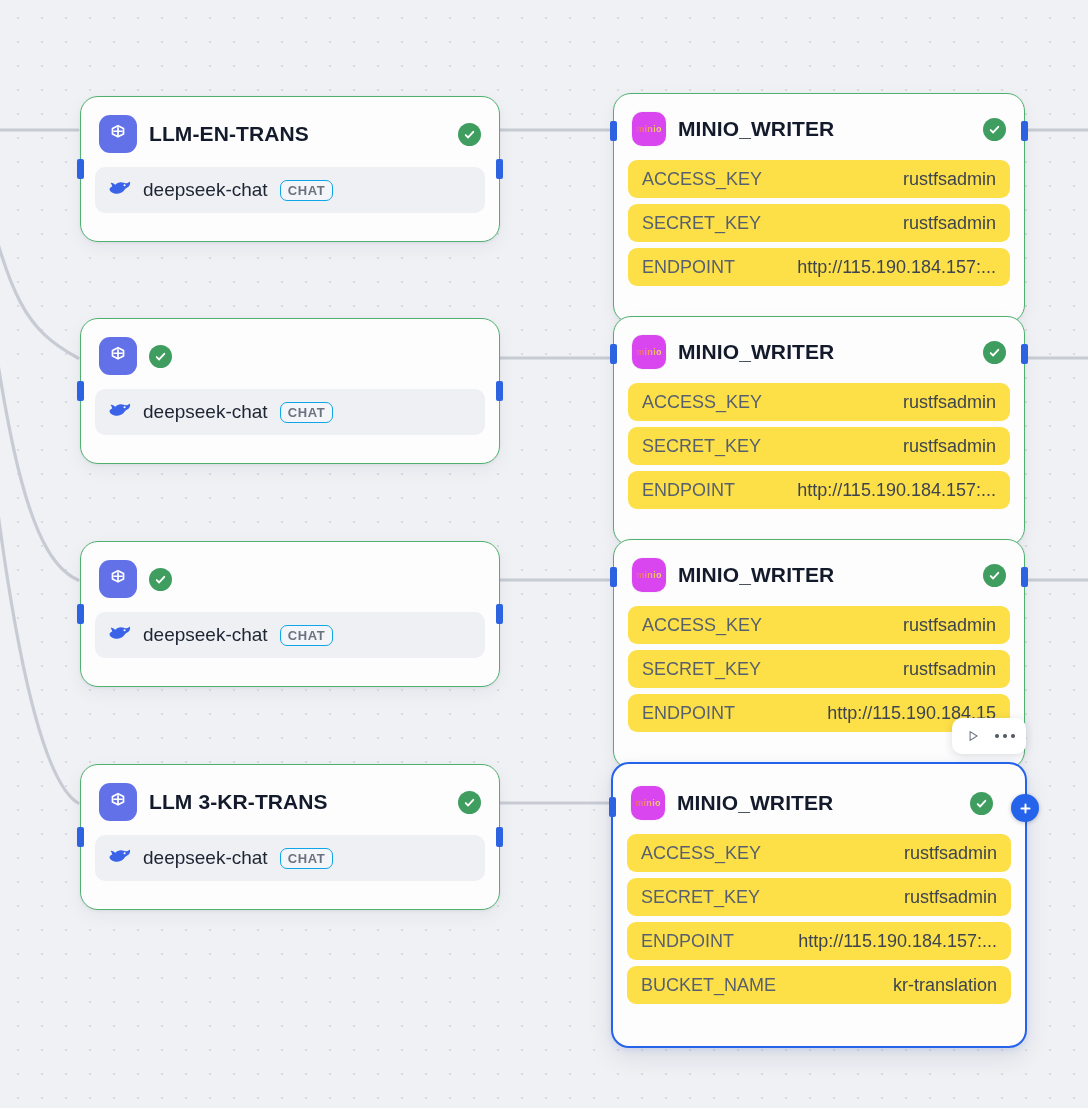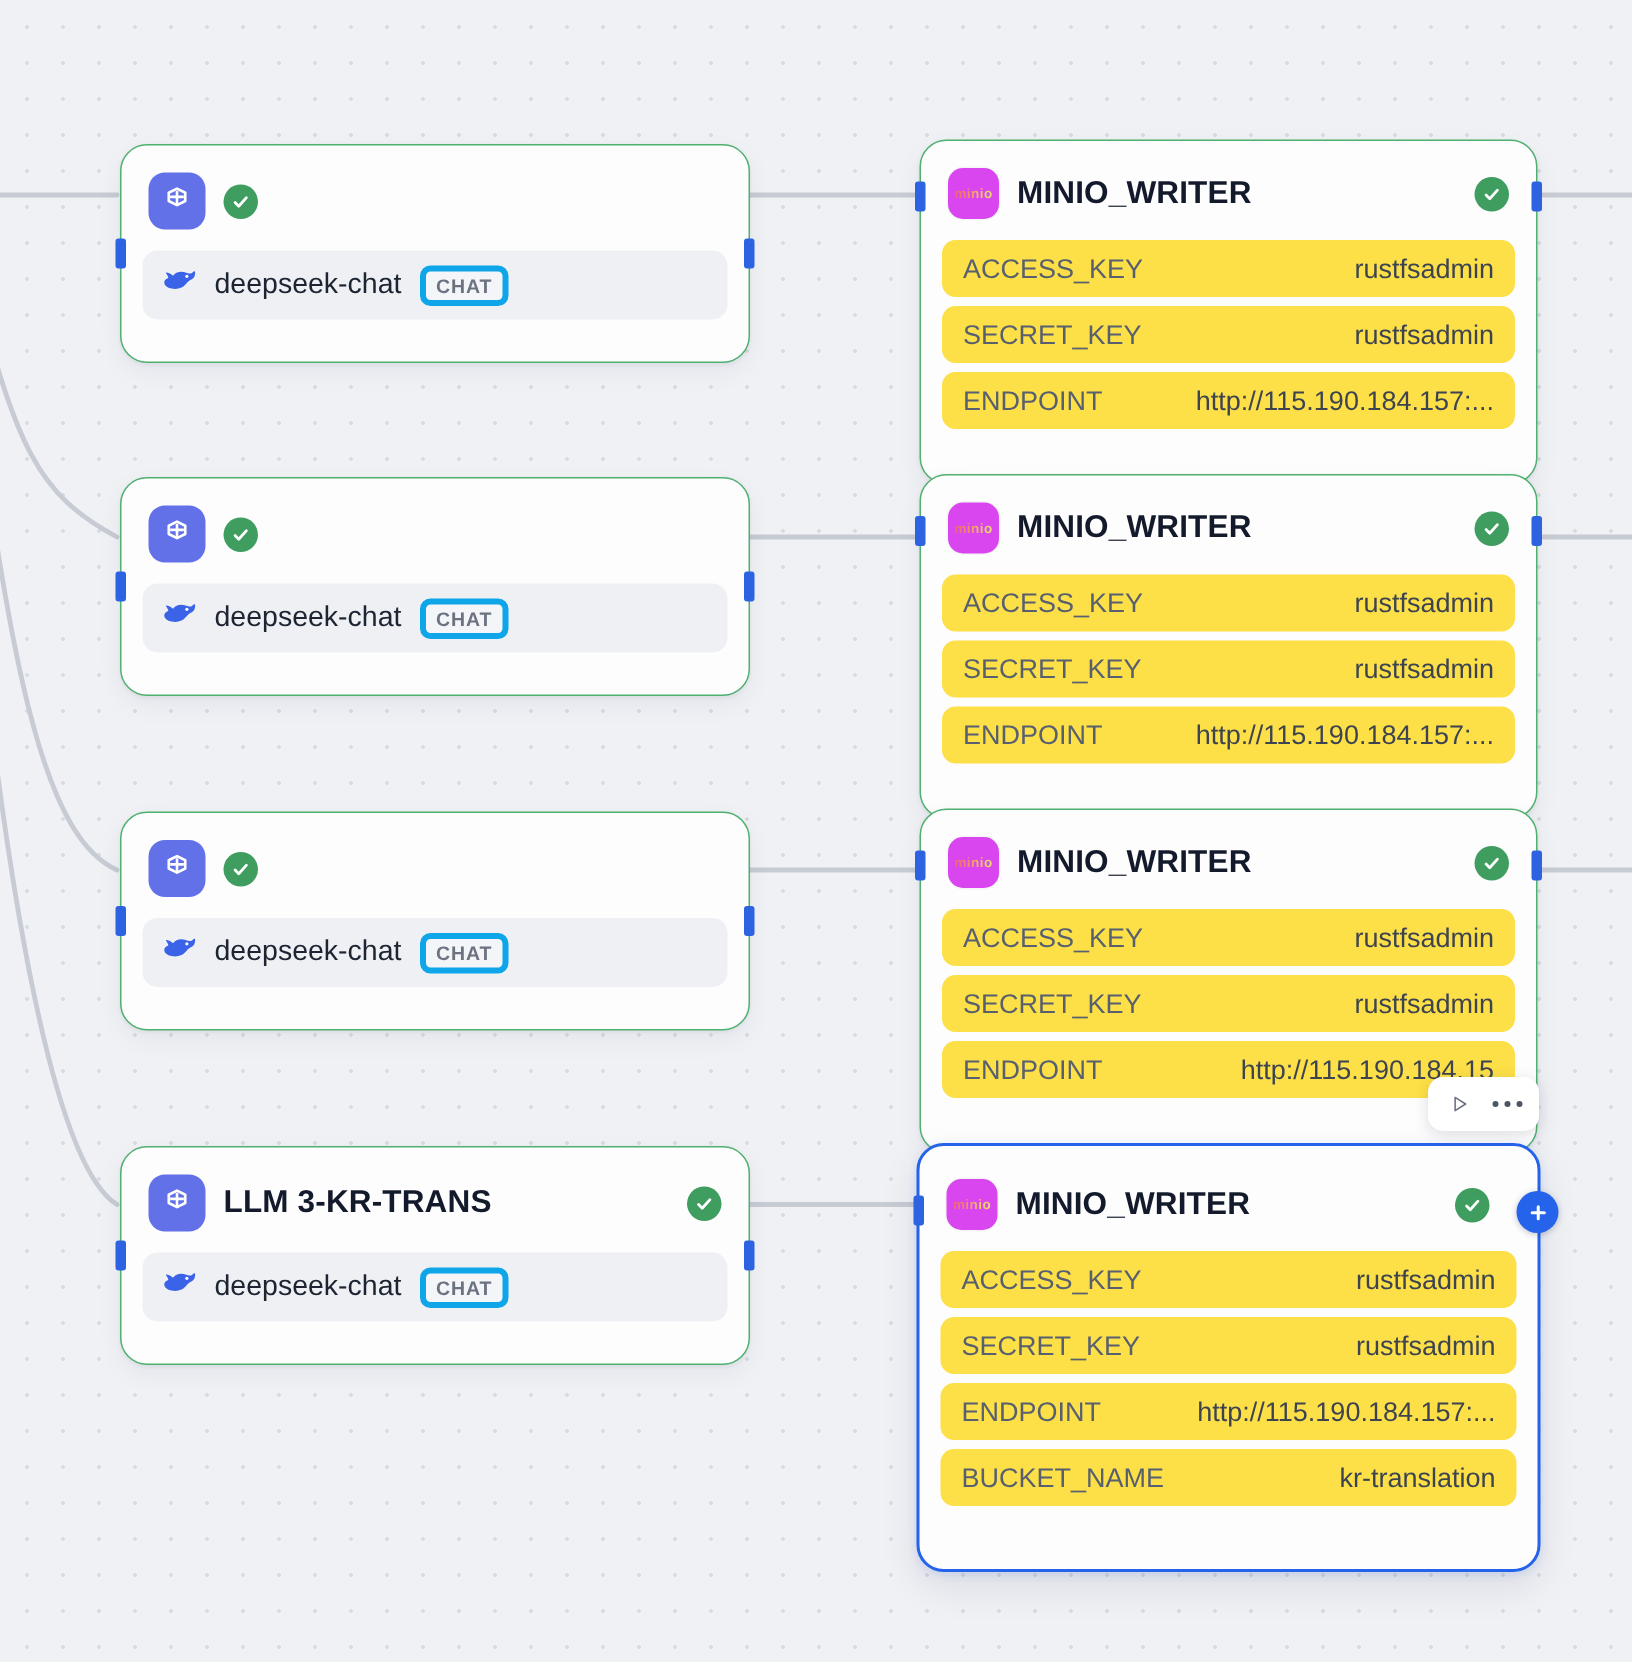--- a/index.html
+++ b/index.html
@@ -127,21 +127,21 @@
   .model-name {
     font-size: 19px;
     color: #1d2432;
     white-space: nowrap;
   }
   .model-tag {
     font-size: 13px;
     font-weight: 600;
     letter-spacing: .6px;
     color: #6b7280;
-    border: 4px solid #0ea5e9;
+    border: 1px solid #0ea5e9;
     border-radius: 7px;
     padding: 3px 7px;
     background: #f4f5f8;
     line-height: 1;
   }
 
   
   .handle {
     position: absolute;
     width: 7px; height: 20px;
@@ -212,20 +212,21 @@
   <div class="node" style="left:80px; top:96px; width:420px; height:146px;">
     <div class="handle left"></div>
     <div class="handle right"></div>
     <div class="node-head">
       <div class="icon-llm">
         <svg width="22" height="22" viewBox="0 0 24 24" fill="none" stroke="#ffffff" stroke-width="1.9">
           <path d="M12 3 l6 3 v6 l-6 3 -6 -3 V6 z" stroke-linejoin="round"></path>
           <path d="M12 4.5 v10.5 M7 9 h10"></path>
         </svg>
       </div>
+      <span class="node-title">LLM-EN-TRANS</span>
       <span class="badge-ok">
         <svg width="13" height="13" viewBox="0 0 24 24" fill="none" stroke="#fff" stroke-width="3.4" stroke-linecap="round" stroke-linejoin="round">
             <path d="M5 13 l4.5 4.5 L19 7"></path>
           </svg>
       </span>
     </div>
     <div class="model-row">
       <span>
         <svg width="22" height="17" viewBox="0 0 26 20" fill="#3b63e8">
           <path d="M24.6 2.2c-.5-.3-1 .2-1.5.7-.6.6-1.2 1-2.2 1-2.5 0-4.4-1.3-6.9-1.3-2.7 0-5 1.2-6.5 3.1C6.4 4.5 4.6 3.4 2.6 3.1c-.5-.1-.8.4-.5.8.9 1.1 1.5 2.3 1.7 3.6C1.9 8.1.6 9.4.6 11c0 2.3 2.3 4.1 5.9 4.8 2.8.6 5.3.3 7.6-.8 1.9-.9 3.1-2.1 4.3-3.6.9-1.1 1.7-2 3.1-2.6 1.4-.6 2.4-1.5 2.9-2.8.5-1.2.6-2.5.5-3.2-.1-.3-.2-.5-.3-.6z"></path>

